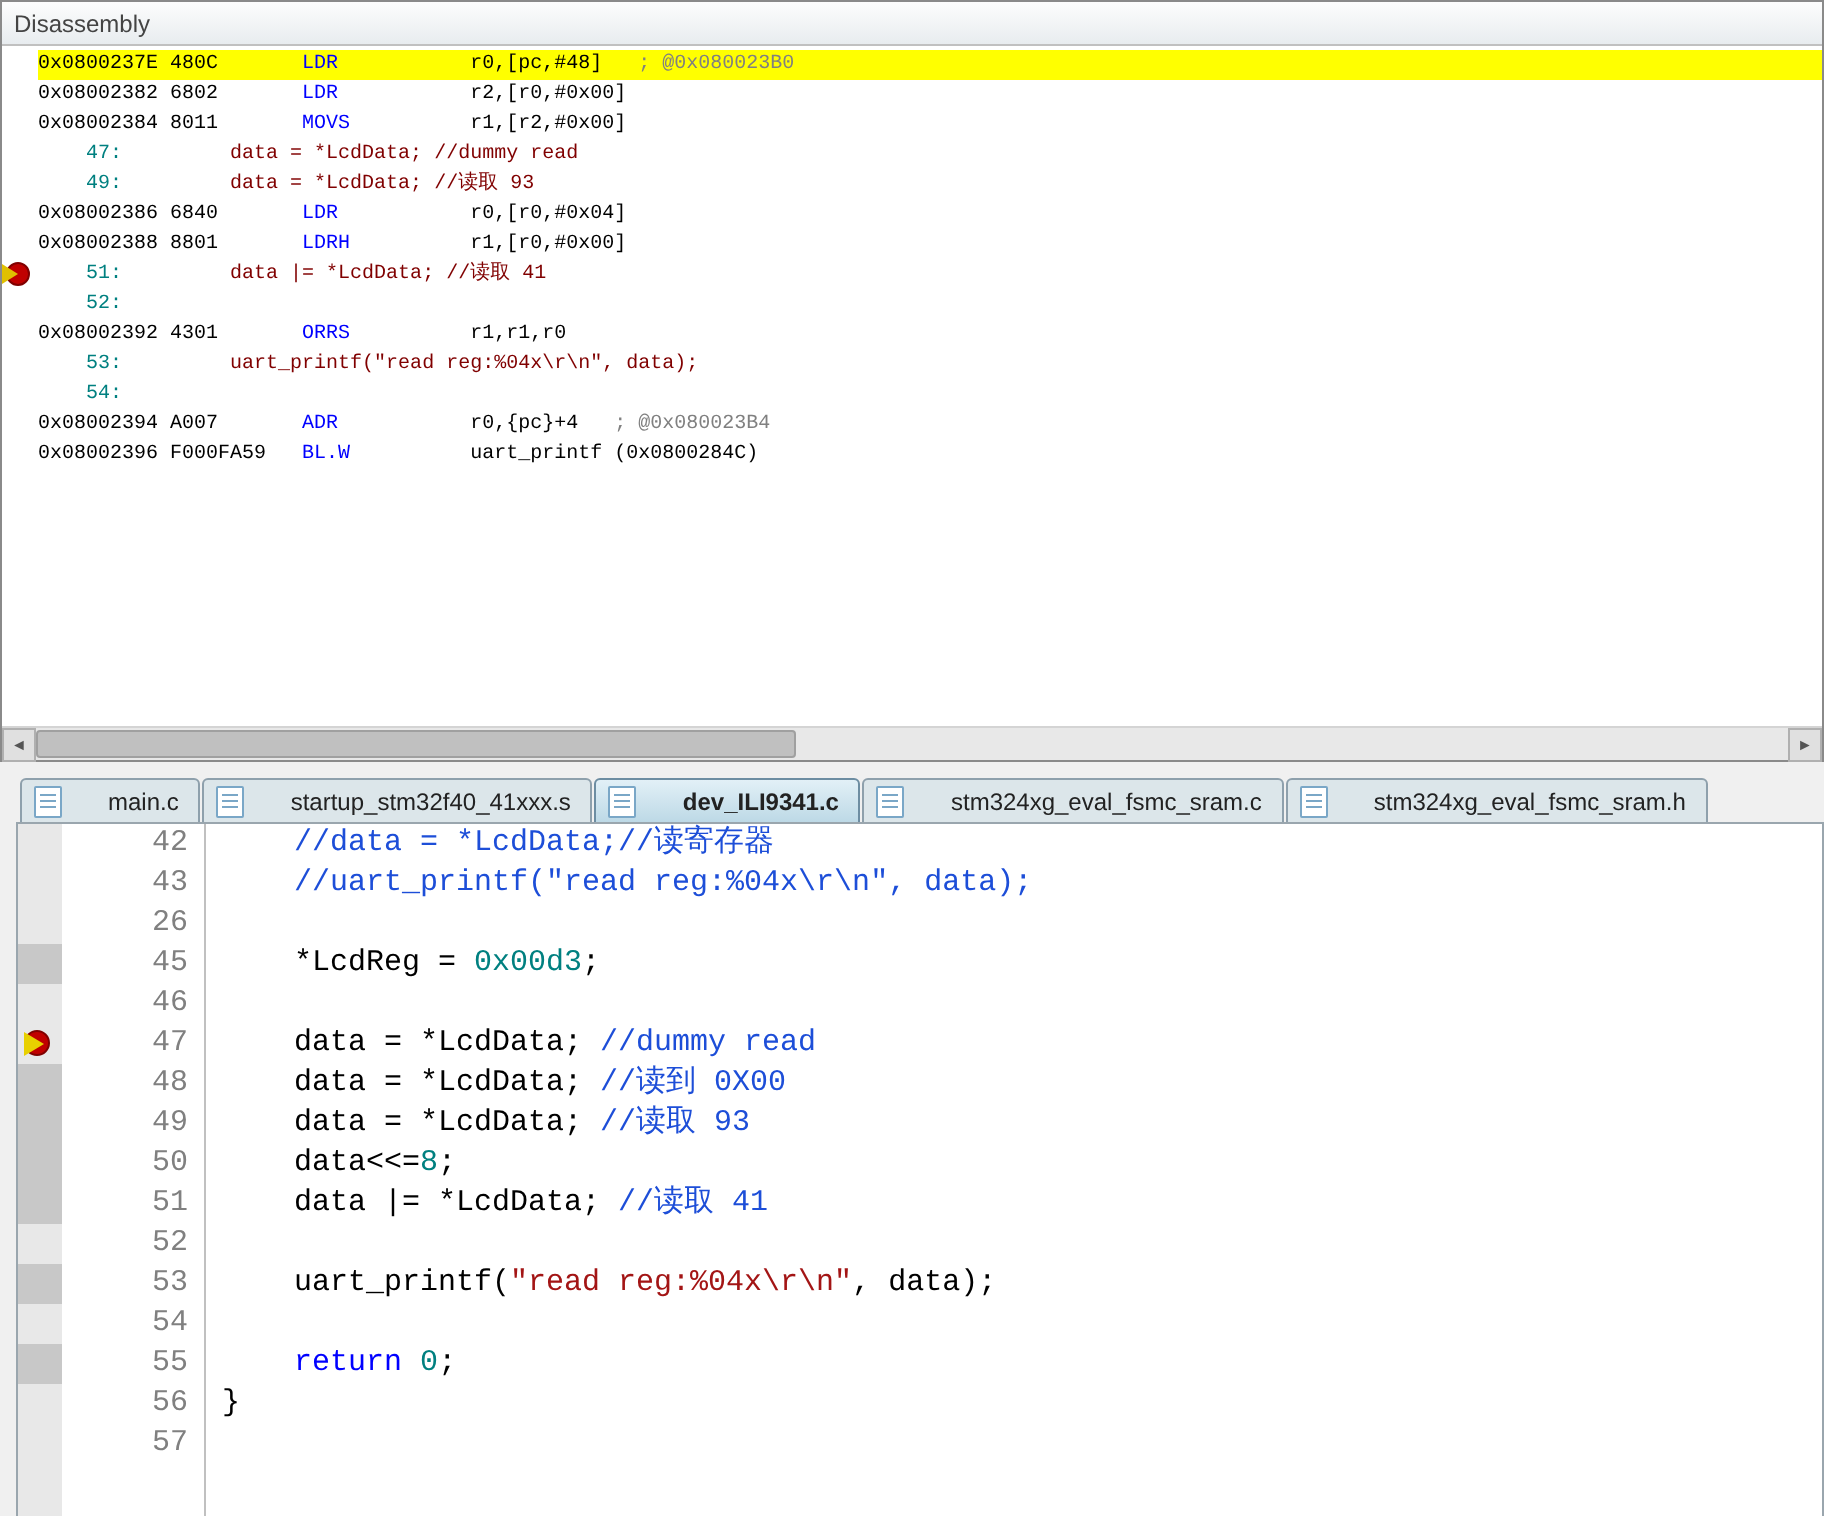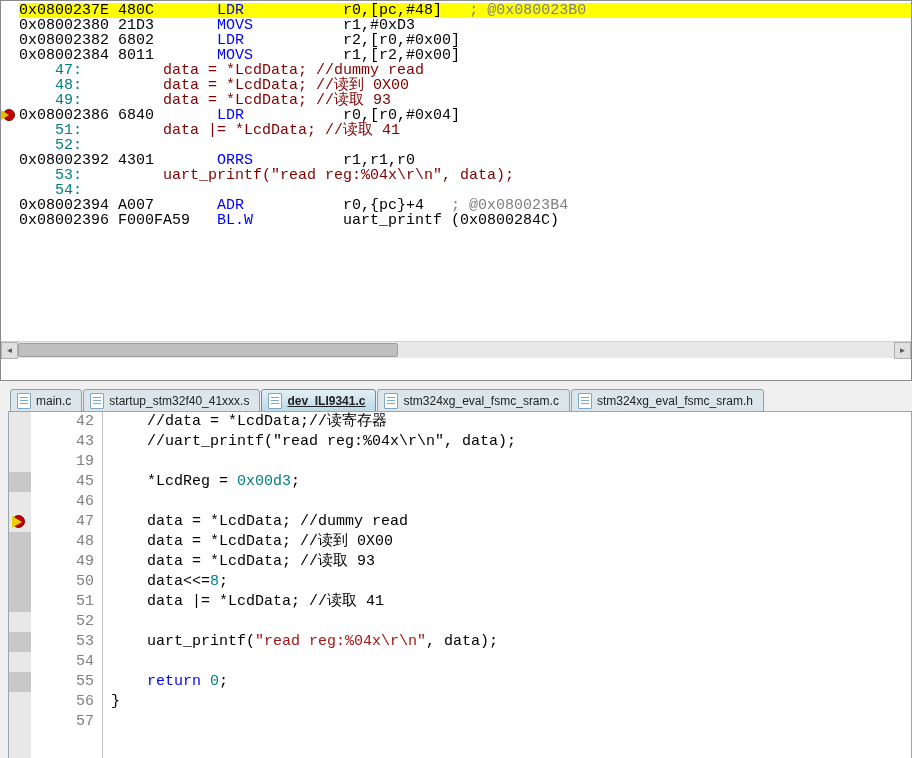--- a/index.html
+++ b/index.html
@@ -1,71 +1,71 @@
 <!DOCTYPE html>
 <html><head>
 <meta charset="utf-8">
 <style>
 *{box-sizing:border-box;margin:0;padding:0}
 body{font-family:"Segoe UI",Tahoma,sans-serif;font-size:12px;background:#f0f0f0;width:912px;height:758px;overflow:hidden}
 .pane{background:#fff;border:1px solid #8a8a8a;position:absolute}
 .disasm-pane{left:0;top:0;width:912px;height:381px}
 .title-bar{height:22px;line-height:22px;padding-left:6px;background:linear-gradient(#fdfdfd,#e8ecef);border-bottom:1px solid #c0c0c0;font-size:12px;color:#444}
-.disasm-body{height:calc(100% - 22px - 17px);overflow:hidden;background:#fff;font-family:"Courier New",monospace;font-size:15px;line-height:15px;padding:2px 0 0 0;position:relative}
+.disasm-body{height:calc(100% - 22px - 17px);overflow:hidden;background:#fff;font-family:"Courier New",monospace;font-size:10px;line-height:15px;padding:2px 0 0 0;position:relative}
 .gutter-col{position:absolute;left:0;top:0;width:18px;height:100%;background:#fff;border-right:none}
 .dline{white-space:pre;padding-left:18px;height:15px}
 .hl{background:#ffff00}
 .addr{color:#000}
 .mn{color:#0000ff}
 .op{color:#000}
 .cmt{color:#808080}
 .srcnum{color:#008080}
 .srcline{color:#800000}
 .bp{position:absolute;left:2px;width:12px;height:12px;border-radius:50%;background:#c00000;border:1px solid #800000}
 .bp-arrow{position:absolute;left:0;width:0;height:0;border-top:5px solid transparent;border-bottom:5px solid transparent;border-left:8px solid #e0c000}
 .hscroll{height:17px;background:#f0f0f0;border-top:1px solid #d4d4d4;position:relative}
 .hscroll-track{position:absolute;left:17px;right:17px;top:0;bottom:0;background:#e8e8e8}
 .hscroll-thumb{position:absolute;left:0;top:1px;bottom:1px;background:#c0c0c0;border:1px solid #a0a0a0;border-radius:2px}
 .hscroll-btn{position:absolute;top:0;width:17px;height:17px;background:#e0e0e0;border:1px solid #b0b0b0;font-size:8px;text-align:center;line-height:15px;color:#555}
 .tabs-row{position:absolute;left:8;top:387px;width:904px;height:25px;display:flex;align-items:flex-end;gap:1px;padding-left:10px}
-.tab{height:23px;display:flex;align-items:center;padding:0 10px 0 6px;background:#dce6ea;border:1px solid #8ea0ac;border-top-left-radius:3px;border-top-right-radius:3px;font-size:12px;color:#222;gap:5px;cursor:pointer}
+.tab{height:23px;display:flex;align-items:center;padding:0 10px 0 6px;background:#dce6ea;border:1px solid #8ea0ac;border-top-left-radius:3px;border-top-right-radius:3px;font-size:12px;color:#222;gap:23px;cursor:pointer}
 .tab .ic{width:14px;height:16px;background:#fff;border:1px solid #7aa7c7;border-radius:1px;position:relative}
 .tab .ic::after{content:"";position:absolute;left:2px;top:3px;right:2px;height:1px;background:#7aa7c7;box-shadow:0 3px 0 #7aa7c7,0 6px 0 #7aa7c7}
 .tab.active{background:linear-gradient(#e2f0f7,#bdd9e6);border-color:#6d8da2}
-.tab.active span{font-weight:bold;text-decoration:underline}
+.tab.active span{font-weight:bold;}
 .src-pane{left:8px;top:411px;width:904px;height:412px;background:#fff;border:1px solid #9aa6ae}
 .src-body{height:calc(100% - 17px);display:flex;font-family:"Courier New",monospace;font-size:15px;line-height:20px}
 .margin{width:22px;background:#e8e8e8;border-right:none}
 .lnums{width:72px;background:#fff;text-align:right;padding-right:8px;color:#808080;border-right:1px solid #c0c0c0}
 .code{flex:1;padding-left:8px;white-space:pre;color:#000}
 .kw{color:#0000ff}
-.sc-cmt{color:#000000}
+.sc-cmt{color:#1d4ed8}
 .sc-num{color:#008080}
 .sc-str{color:#a31515}
 .margin-row{height:20px;position:relative}
 .bp-src{position:absolute;left:3px;top:3px;width:13px;height:13px;border-radius:50%;background:#c00000;border:1px solid #800000}
 .arrow-src{position:absolute;left:3px;top:4px;width:0;height:0;border-top:6px solid transparent;border-bottom:6px solid transparent;border-left:10px solid #e8d000}
 .gray-mark{background:#c8c8c8;position:absolute;left:0;top:0;width:22px;height:20px}
 </style>
 </head>
 <body>
 
 <div class="pane disasm-pane">
+  <div class="title-bar">Disassembly</div>
   <div class="disasm-body" id="disasm-body">
     <div class="gutter-col"></div>
   <div class="dline hl"><span class="addr">0x0800237E 480C     </span>  <span class="mn">LDR           </span><span class="op">r0,[pc,#48]</span>   <span class="cmt">; @0x080023B0</span></div>
-      <div class="dline"><span class="addr">0x08002380 21D3     </span>  <span class="mn">MOVS          </span><span class="op">r1,#0xD3</span></div>
       <div class="dline"><span class="addr">0x08002382 6802     </span>  <span class="mn">LDR           </span><span class="op">r2,[r0,#0x00]</span></div>
       <div class="dline"><span class="addr">0x08002384 8011     </span>  <span class="mn">MOVS          </span><span class="op">r1,[r2,#0x00]</span></div>
       <div class="dline">    <span class="srcnum">47:</span>         <span class="srcline">data = *LcdData; //dummy read</span></div>
-      <div class="dline">    <span class="srcnum">48:</span>         <span class="srcline">data = *LcdData; //读到 0X00</span></div>
       <div class="dline">    <span class="srcnum">49:</span>         <span class="srcline">data = *LcdData; //读取 93</span></div>
       <div class="bp" style="top: 108px;"></div>
       <div class="bp-arrow" style="top: 109px;"></div>
       <div class="dline"><span class="addr">0x08002386 6840     </span>  <span class="mn">LDR           </span><span class="op">r0,[r0,#0x04]</span></div>
+      <div class="dline"><span class="addr">0x08002388 8801     </span>  <span class="mn">LDRH          </span><span class="op">r1,[r0,#0x00]</span></div>
       <div class="dline">    <span class="srcnum">51:</span>         <span class="srcline">data |= *LcdData; //读取 41</span></div>
       <div class="dline">    <span class="srcnum">52:</span>         <span class="srcline"></span></div>
       <div class="dline"><span class="addr">0x08002392 4301     </span>  <span class="mn">ORRS          </span><span class="op">r1,r1,r0</span></div>
       <div class="dline">    <span class="srcnum">53:</span>         <span class="srcline">uart_printf("read reg:%04x\r\n", data);</span></div>
       <div class="dline">    <span class="srcnum">54:</span>         <span class="srcline"></span></div>
       <div class="dline"><span class="addr">0x08002394 A007     </span>  <span class="mn">ADR           </span><span class="op">r0,{pc}+4</span>   <span class="cmt">; @0x080023B4</span></div>
       <div class="dline"><span class="addr">0x08002396 F000FA59 </span>  <span class="mn">BL.W          </span><span class="op">uart_printf (0x0800284C)</span></div>
     </div>
   <div class="hscroll">
     <div class="hscroll-btn" style="left:0">◄</div>
@@ -132,21 +132,21 @@
         <div class="margin-row"></div>
         <div class="margin-row">
           <div class="gray-mark"></div>
         </div>
         <div class="margin-row"></div>
         <div class="margin-row"></div>
       </div>
     <div class="lnums" id="src-lnums">
         <div>42</div>
         <div>43</div>
-        <div>19</div>
+        <div>26</div>
         <div>45</div>
         <div>46</div>
         <div>47</div>
         <div>48</div>
         <div>49</div>
         <div>50</div>
         <div>51</div>
         <div>52</div>
         <div>53</div>
         <div>54</div>

